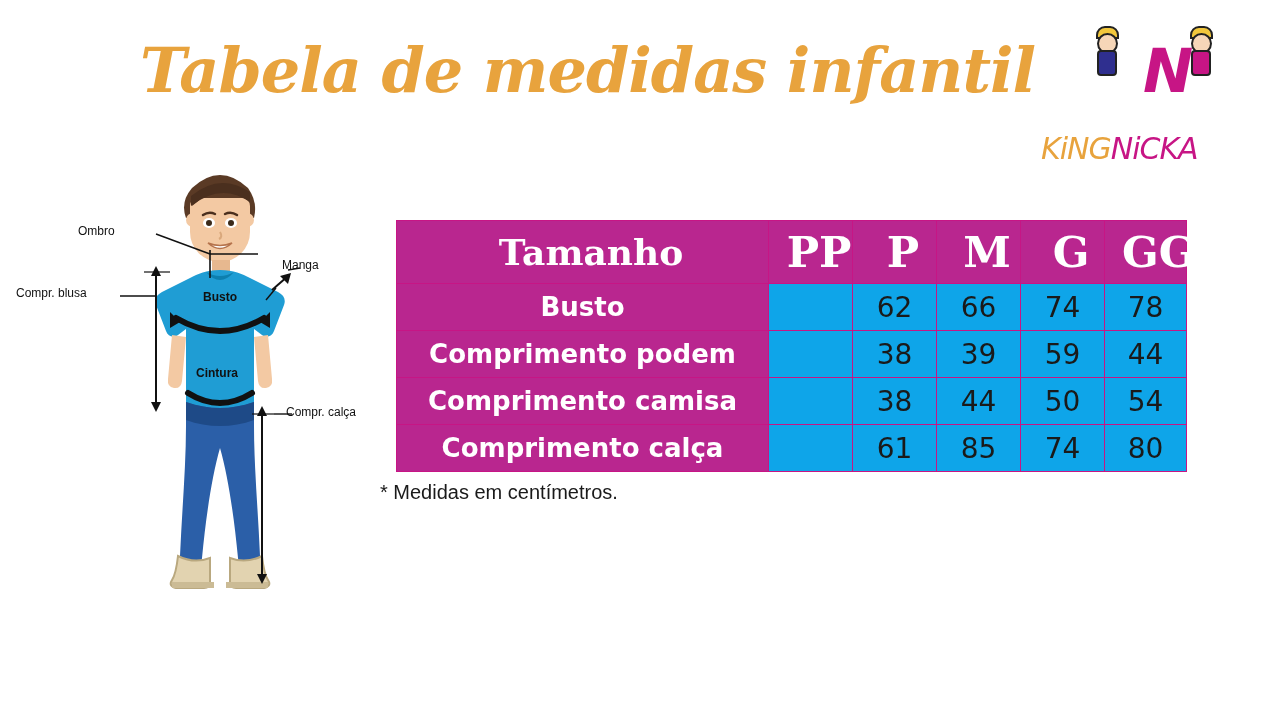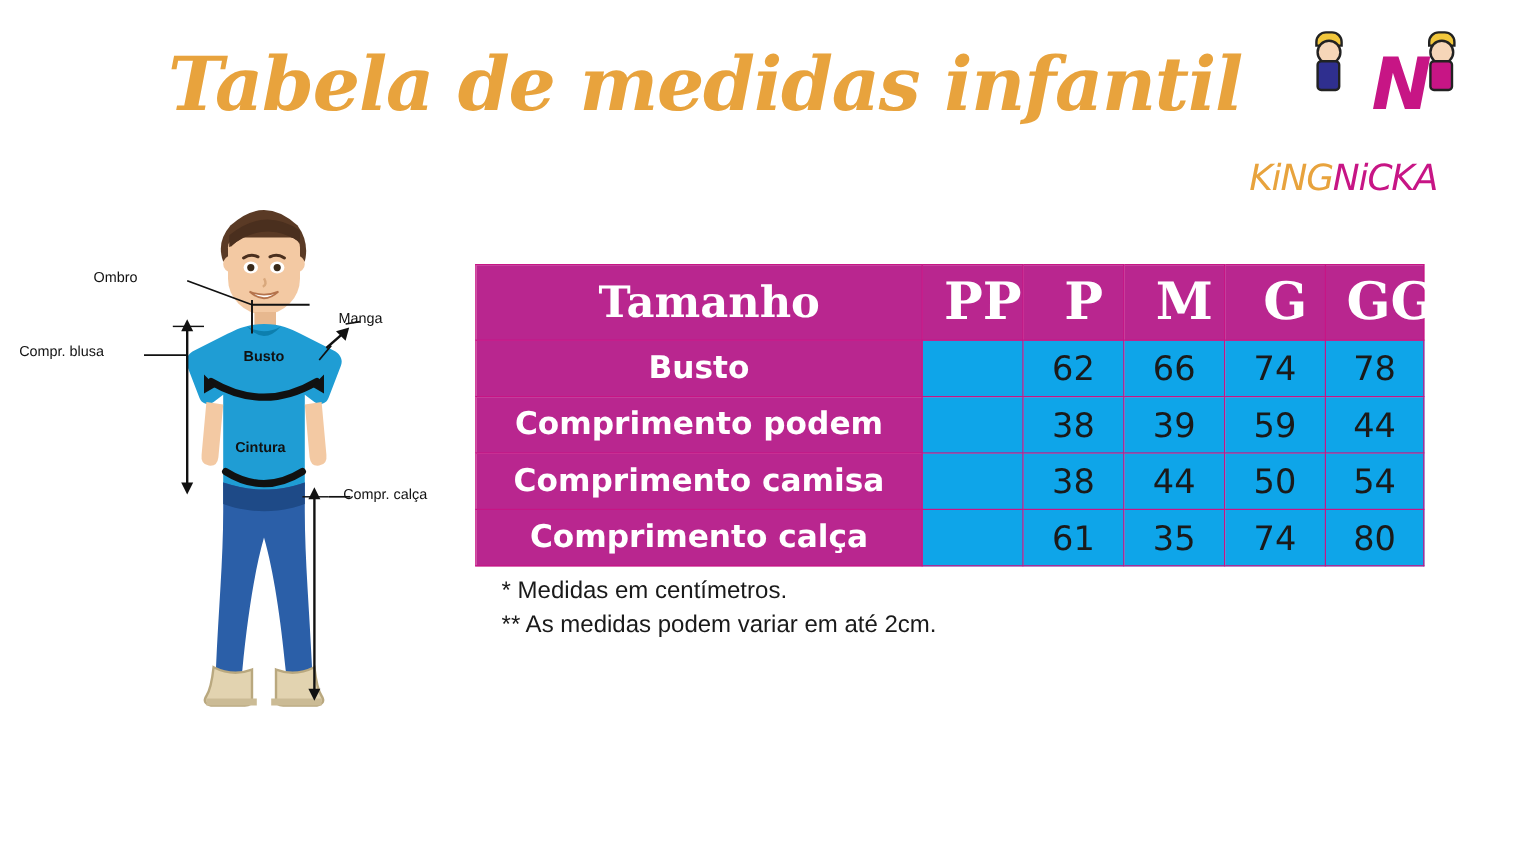--- a/index.html
+++ b/index.html
@@ -129,21 +129,21 @@
     background: #0ea5e9;
     color: #1a1a1a;
     font-size: 28px;
     height: 46px;
     font-family: "DejaVu Sans", sans-serif;
   }
 
   
   #notes {
     position: absolute;
-    left: 418px;
+    left: 380px;
     top: 478px;
     font-size: 20px;
     color: #1a1a1a;
     line-height: 1.45;
   }
   #notes div { white-space: nowrap; }
 
   
   #illustration {
     position: absolute;
@@ -337,23 +337,22 @@
       <td></td>
       <td>38</td>
       <td>44</td>
       <td>50</td>
       <td>54</td>
     </tr>
     <tr>
       <th class="row-label">Comprimento calça</th>
       <td></td>
       <td>61</td>
-      <td>35</td>
+      <td>85</td>
       <td>74</td>
       <td>80</td>
     </tr>
   </tbody>
 </table>
 
 <div id="notes">
   <div>* Medidas em centímetros.</div>
-  <div>** As medidas podem variar em até 2cm.</div>
 </div>
 
 </body></html>

